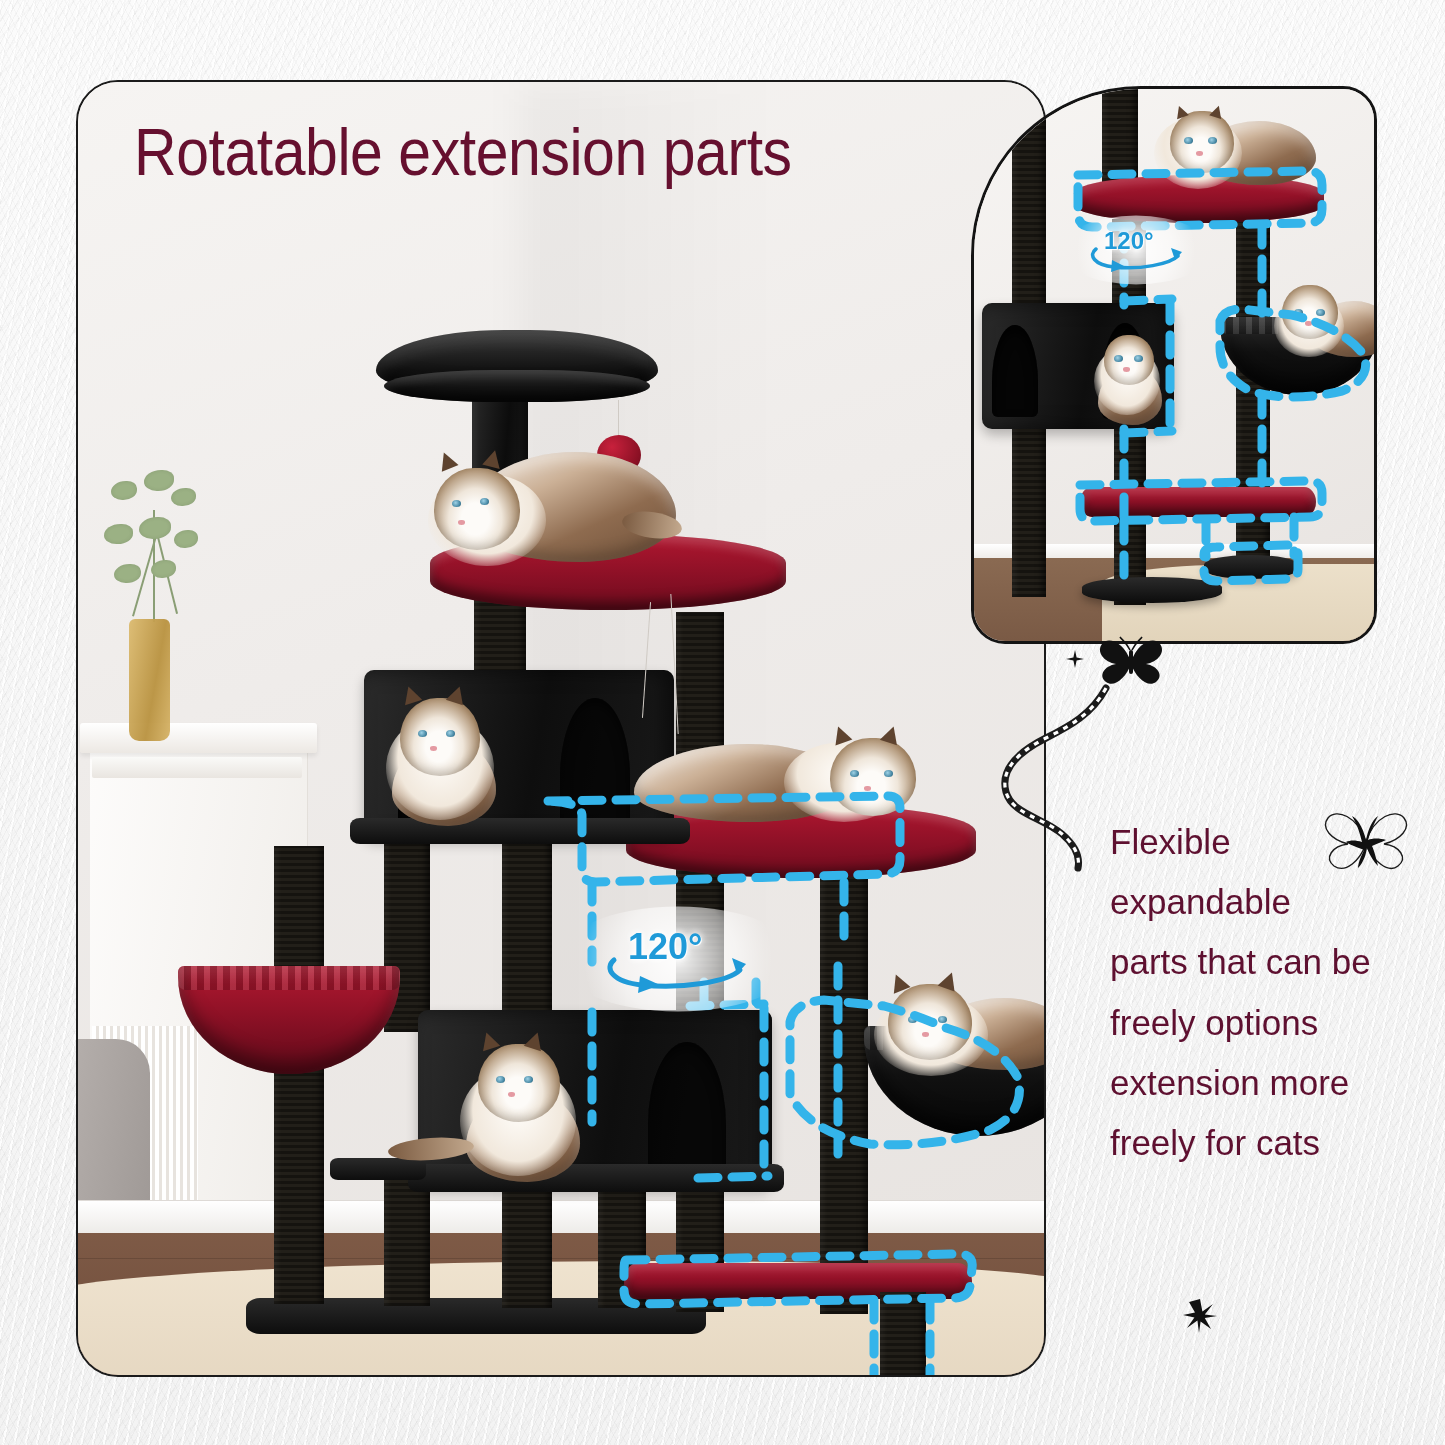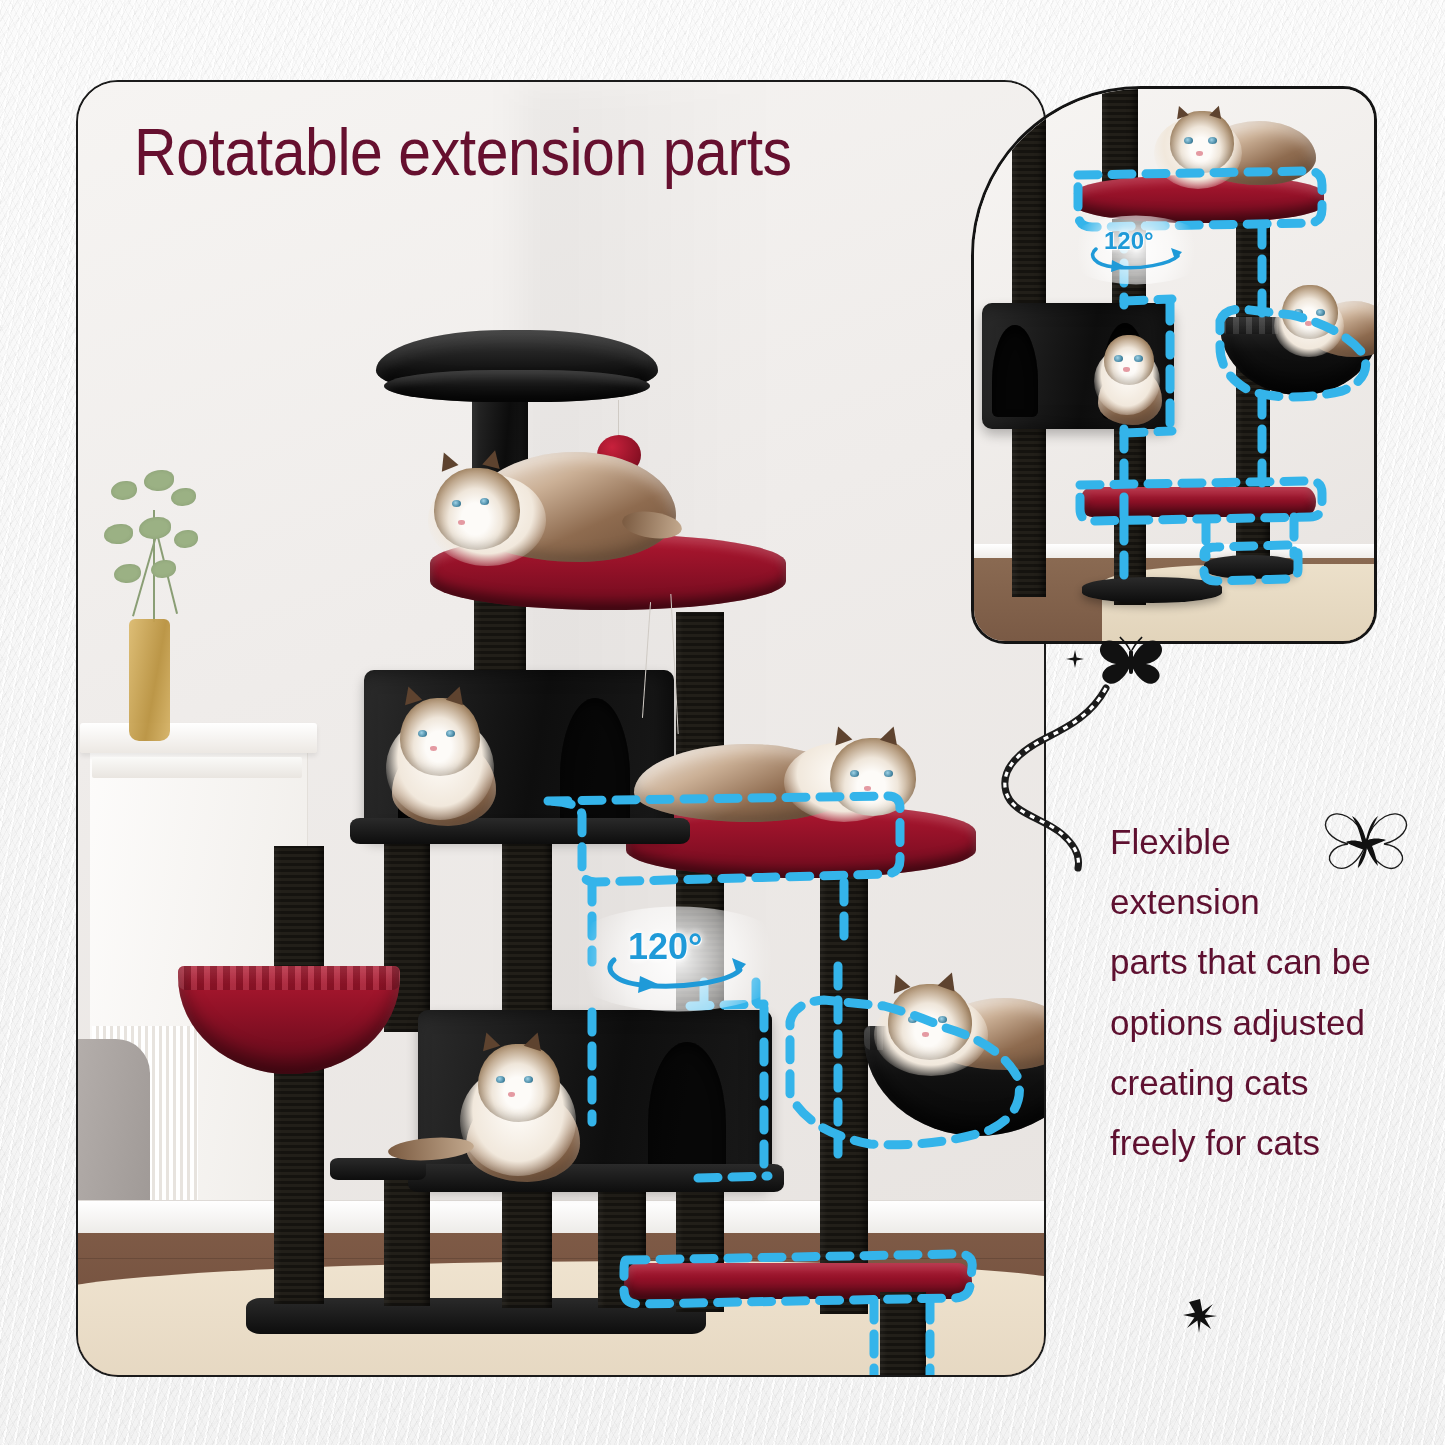--- a/index.html
+++ b/index.html
@@ -492,18 +492,18 @@
 <div class="deco" style="left:1183px;top:1299px;width:34px;height:34px;">
   <svg width="34" height="34" viewBox="0 0 34 34">
     <path d="M17,0 L19.4,12.6 L30,5 L21.8,15.6 L34,17 L21.8,19
              L28,30 L17.6,22.4 L16,34 L14.4,21.6 L4,29 L11.4,18.6 L0,16
              L12,13.6 L6,3 Z" fill="#111"></path>
   </svg>
 </div>
 
 <div id="right-text">
   <div>Flexible</div>
-  <div>extension</div>
+  <div>expandable</div>
   <div>parts that can be</div>
-  <div>options adjusted</div>
-  <div>creating cats</div>
+  <div>freely options</div>
+  <div>extension more</div>
   <div>freely for cats</div>
 </div>
 
 </body></html>

